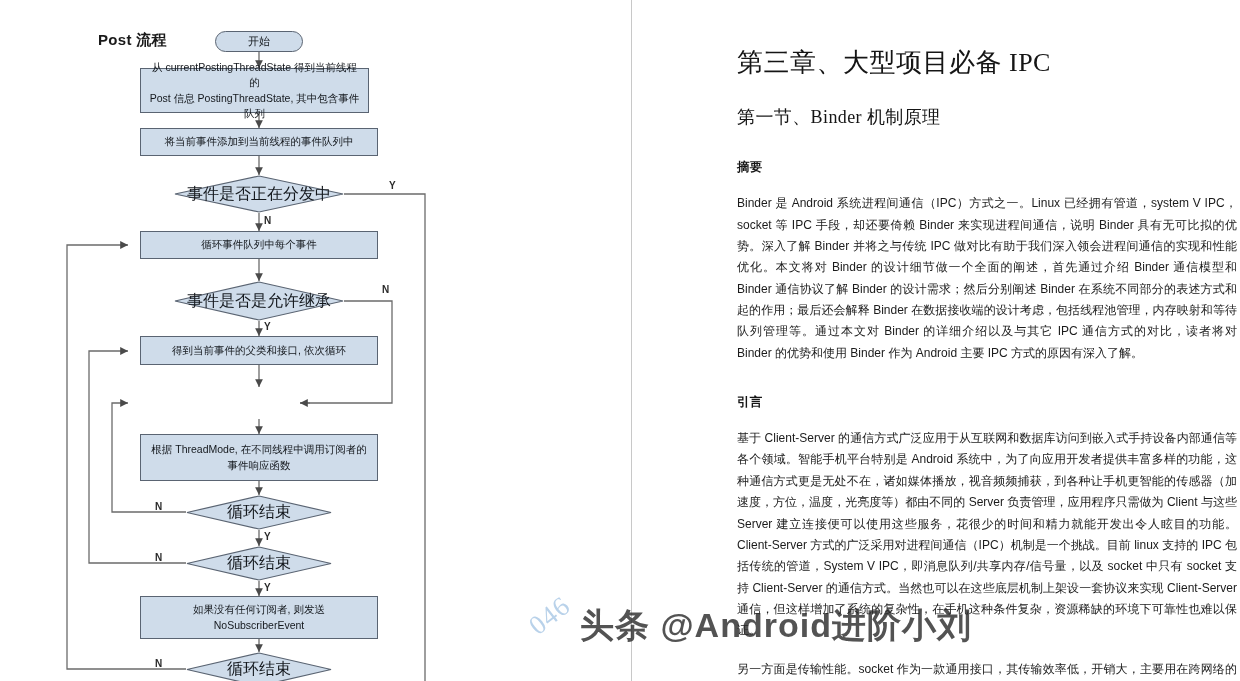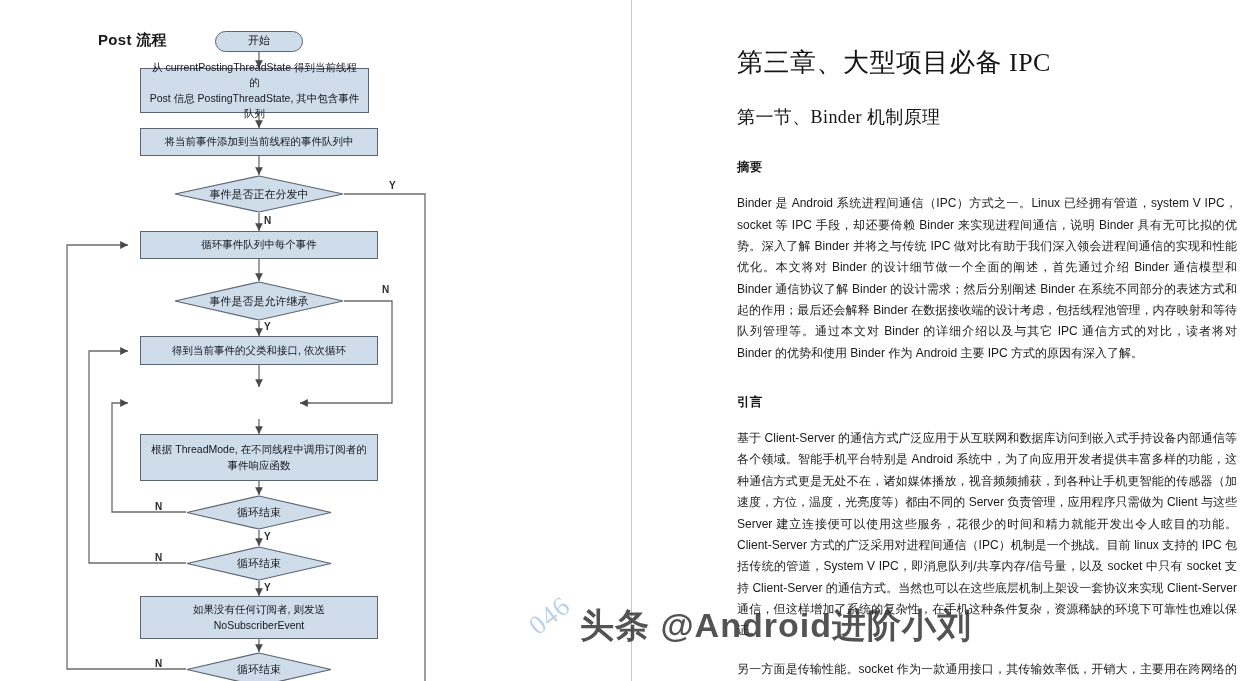--- a/index.html
+++ b/index.html
@@ -71,34 +71,33 @@
     display: flex;
     align-items: center;
     justify-content: center;
     text-align: center;
     padding: 2px 6px;
   }
   .node.term {
     border-radius: 22px;
     background: #cfdcea;
     font-size: 11px;
-    font-family: Liberation Mono, monospace;
   }
   .diamond {
     position: absolute;
     box-sizing: border-box;
   }
   .diamond svg { display: block; }
   .diamond .dtext {
     position: absolute;
     inset: 0;
     display: flex;
     align-items: center;
     justify-content: center;
-    font-size: 11px;
+    font-size: 16px;
     color: #14181d;
     text-align: left;
   }
   .edge-label {
     position: absolute;
     font-size: 10px;
     font-weight: bold;
     color: #2b2b2b;
   }
   .pagenum {

